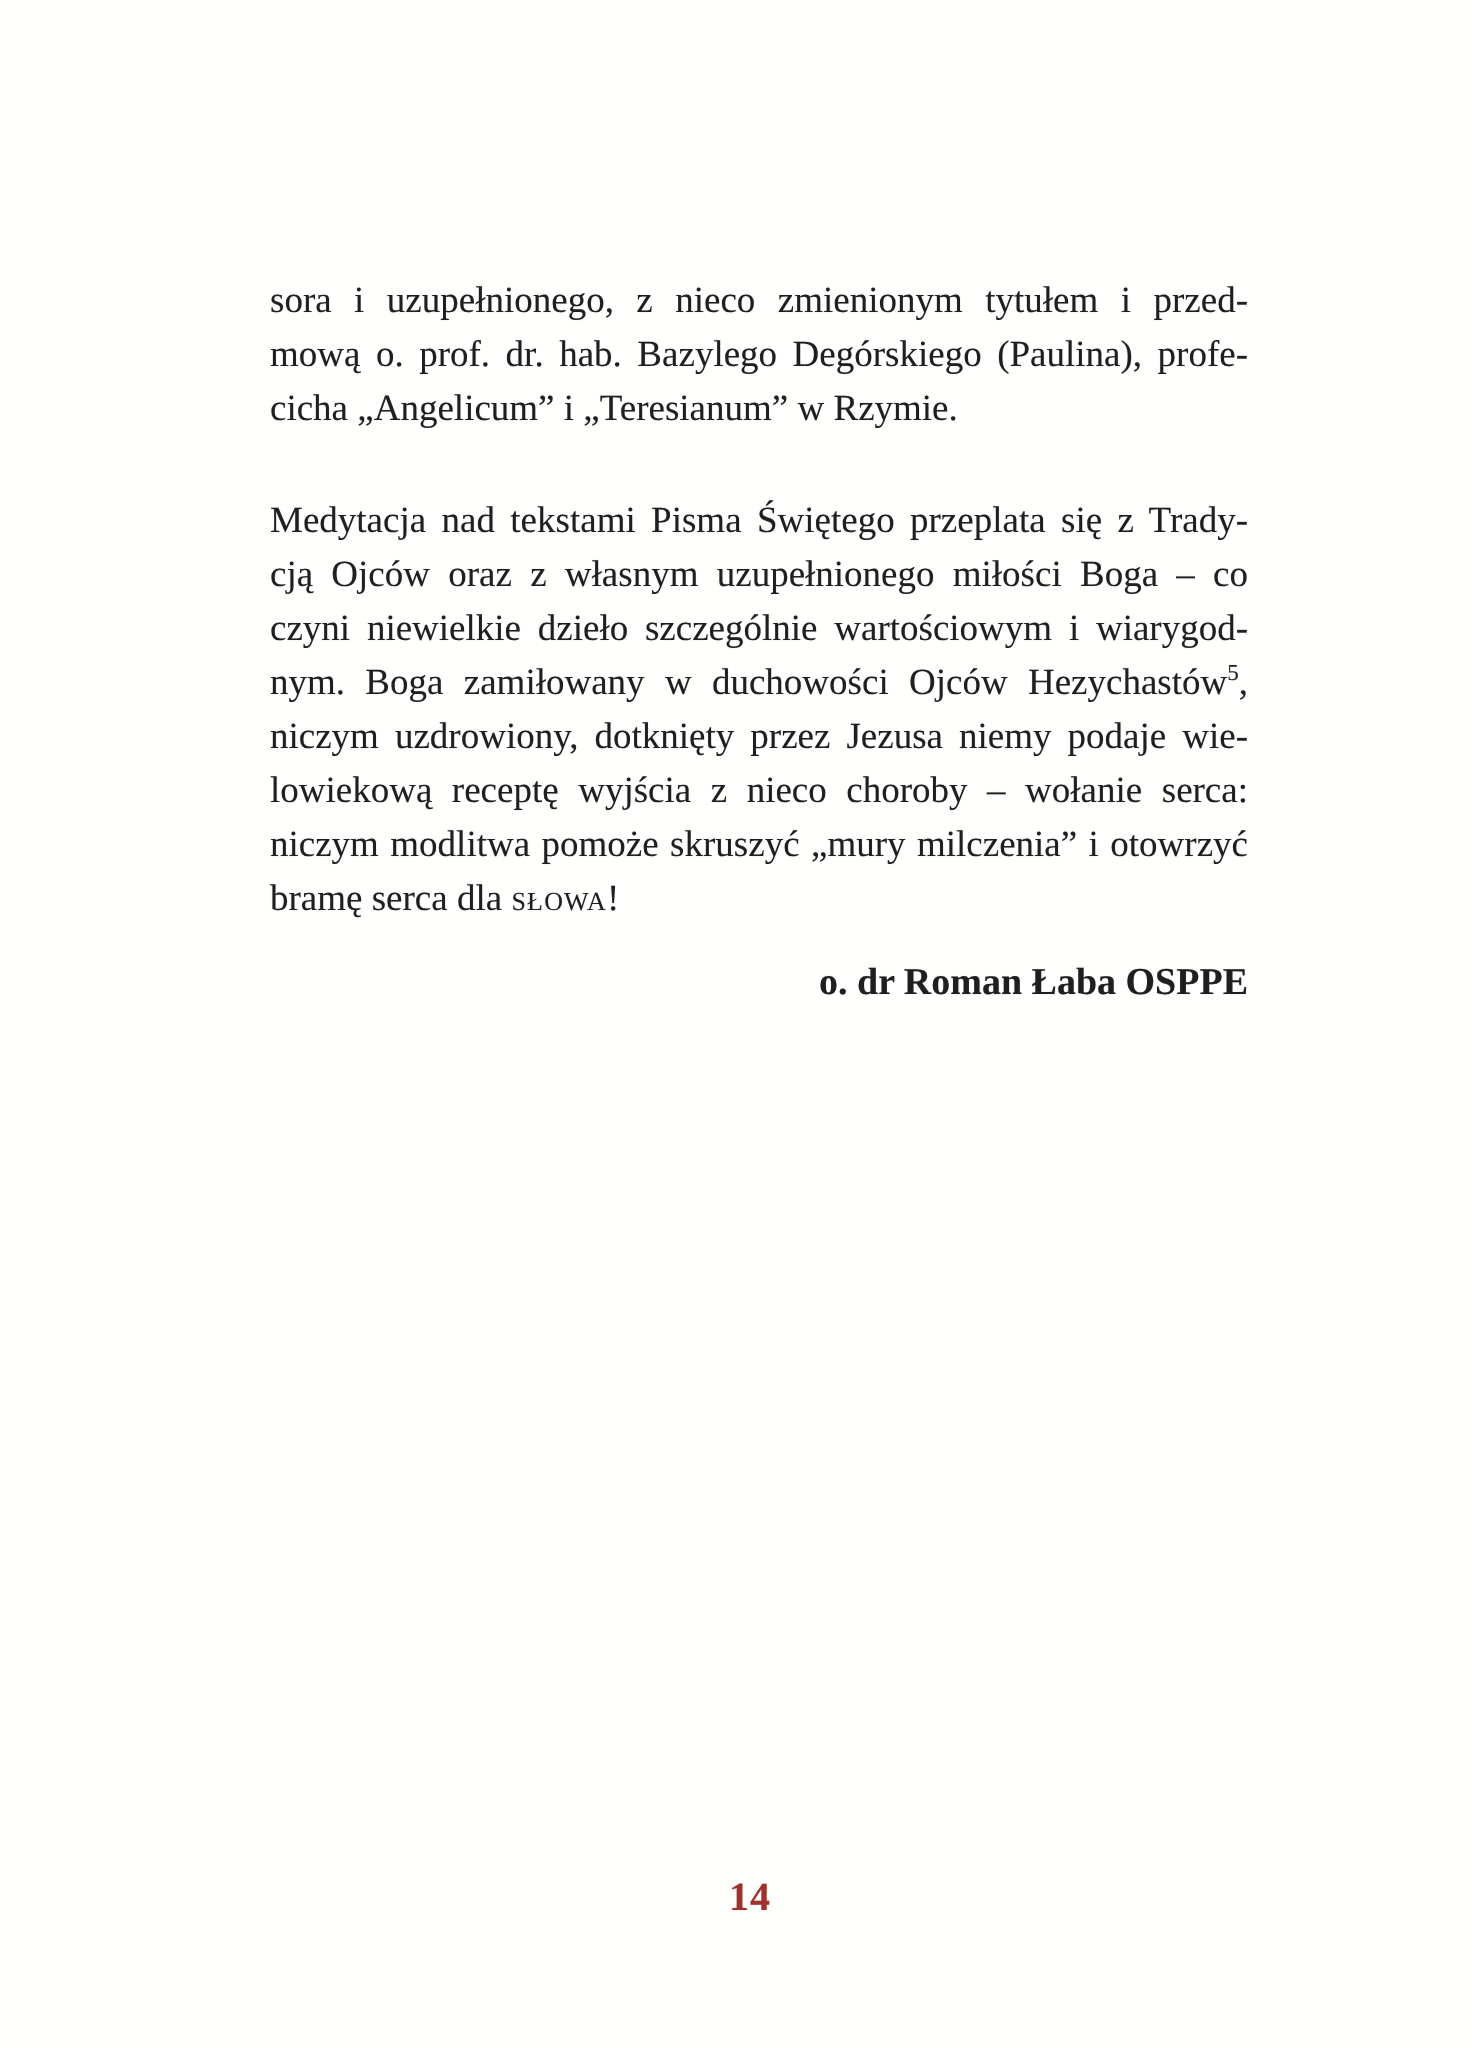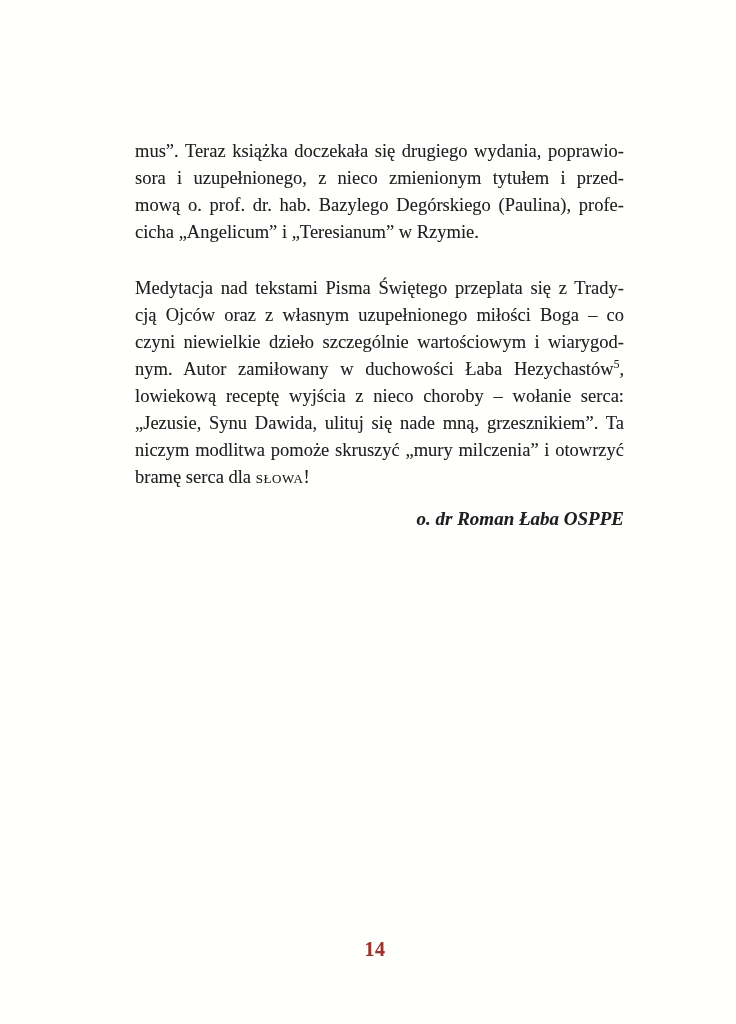--- a/index.html
+++ b/index.html
@@ -42,21 +42,20 @@
   .sc {
     font-variant: small-caps;
     letter-spacing: 0.6px;
   }
   .signature {
     margin-top: 14px;
     font-size: 19px;
     line-height: 27px;
     font-weight: bold;
     text-align: right;
-    font-style: italic;
   }
   .pagenum {
     position: absolute;
     top: 936px;
     left: 7px;
     width: 736px;
     text-align: center;
     font-size: 20px;
     line-height: 26px;
     font-weight: bold;
@@ -65,33 +64,32 @@
   }
 </style>
 </head>
 <body>
 
 <div class="page">
 
   <div class="textblock">
 
     <div class="para">
-      <div class="line jl">mus”. Teraz książka doczekała się drugiego wydania, poprawio-</div>
       <div class="line jl">sora i uzupełnionego, z nieco zmienionym tytułem i przed-</div>
       <div class="line jl">mową o. prof. dr. hab. Bazylego Degórskiego (Paulina), profe-</div>
       <div class="line">cicha „Angelicum” i „Teresianum” w Rzymie.</div>
     </div>
 
     <div class="para para2">
       <div class="line jl">Medytacja nad tekstami Pisma Świętego przeplata się z Trady-</div>
       <div class="line jl">cją Ojców oraz z własnym uzupełnionego miłości Boga – co</div>
       <div class="line jl">czyni niewielkie dzieło szczególnie wartościowym i wiarygod-</div>
-      <div class="line jl"><span>nym. Autor zamiłowany w duchowości Łaba Hezychastów</span><span class="fn-sup">5</span><span>,</span></div>
+      <div class="line jl"><span>nym. Boga zamiłowany w duchowości Ojców Hezychastów</span><span class="fn-sup">5</span><span>,</span></div>
+      <div class="line jl">niczym uzdrowiony, dotknięty przez Jezusa niemy podaje wie-</div>
       <div class="line jl">lowiekową receptę wyjścia z nieco choroby – wołanie serca:</div>
-      <div class="line jl">„Jezusie, Synu Dawida, ulituj się nade mną, grzesznikiem”. Ta</div>
       <div class="line jl">niczym modlitwa pomoże skruszyć „mury milczenia” i otowrzyć</div>
       <div class="line"><span>bramę serca dla </span><span class="sc">słowa</span><span>!</span></div>
     </div>
 
     <div class="signature">o. dr Roman Łaba OSPPE</div>
 
   </div>
 
   <div class="pagenum" style="color: rgb(158, 51, 45);">14</div>
 

